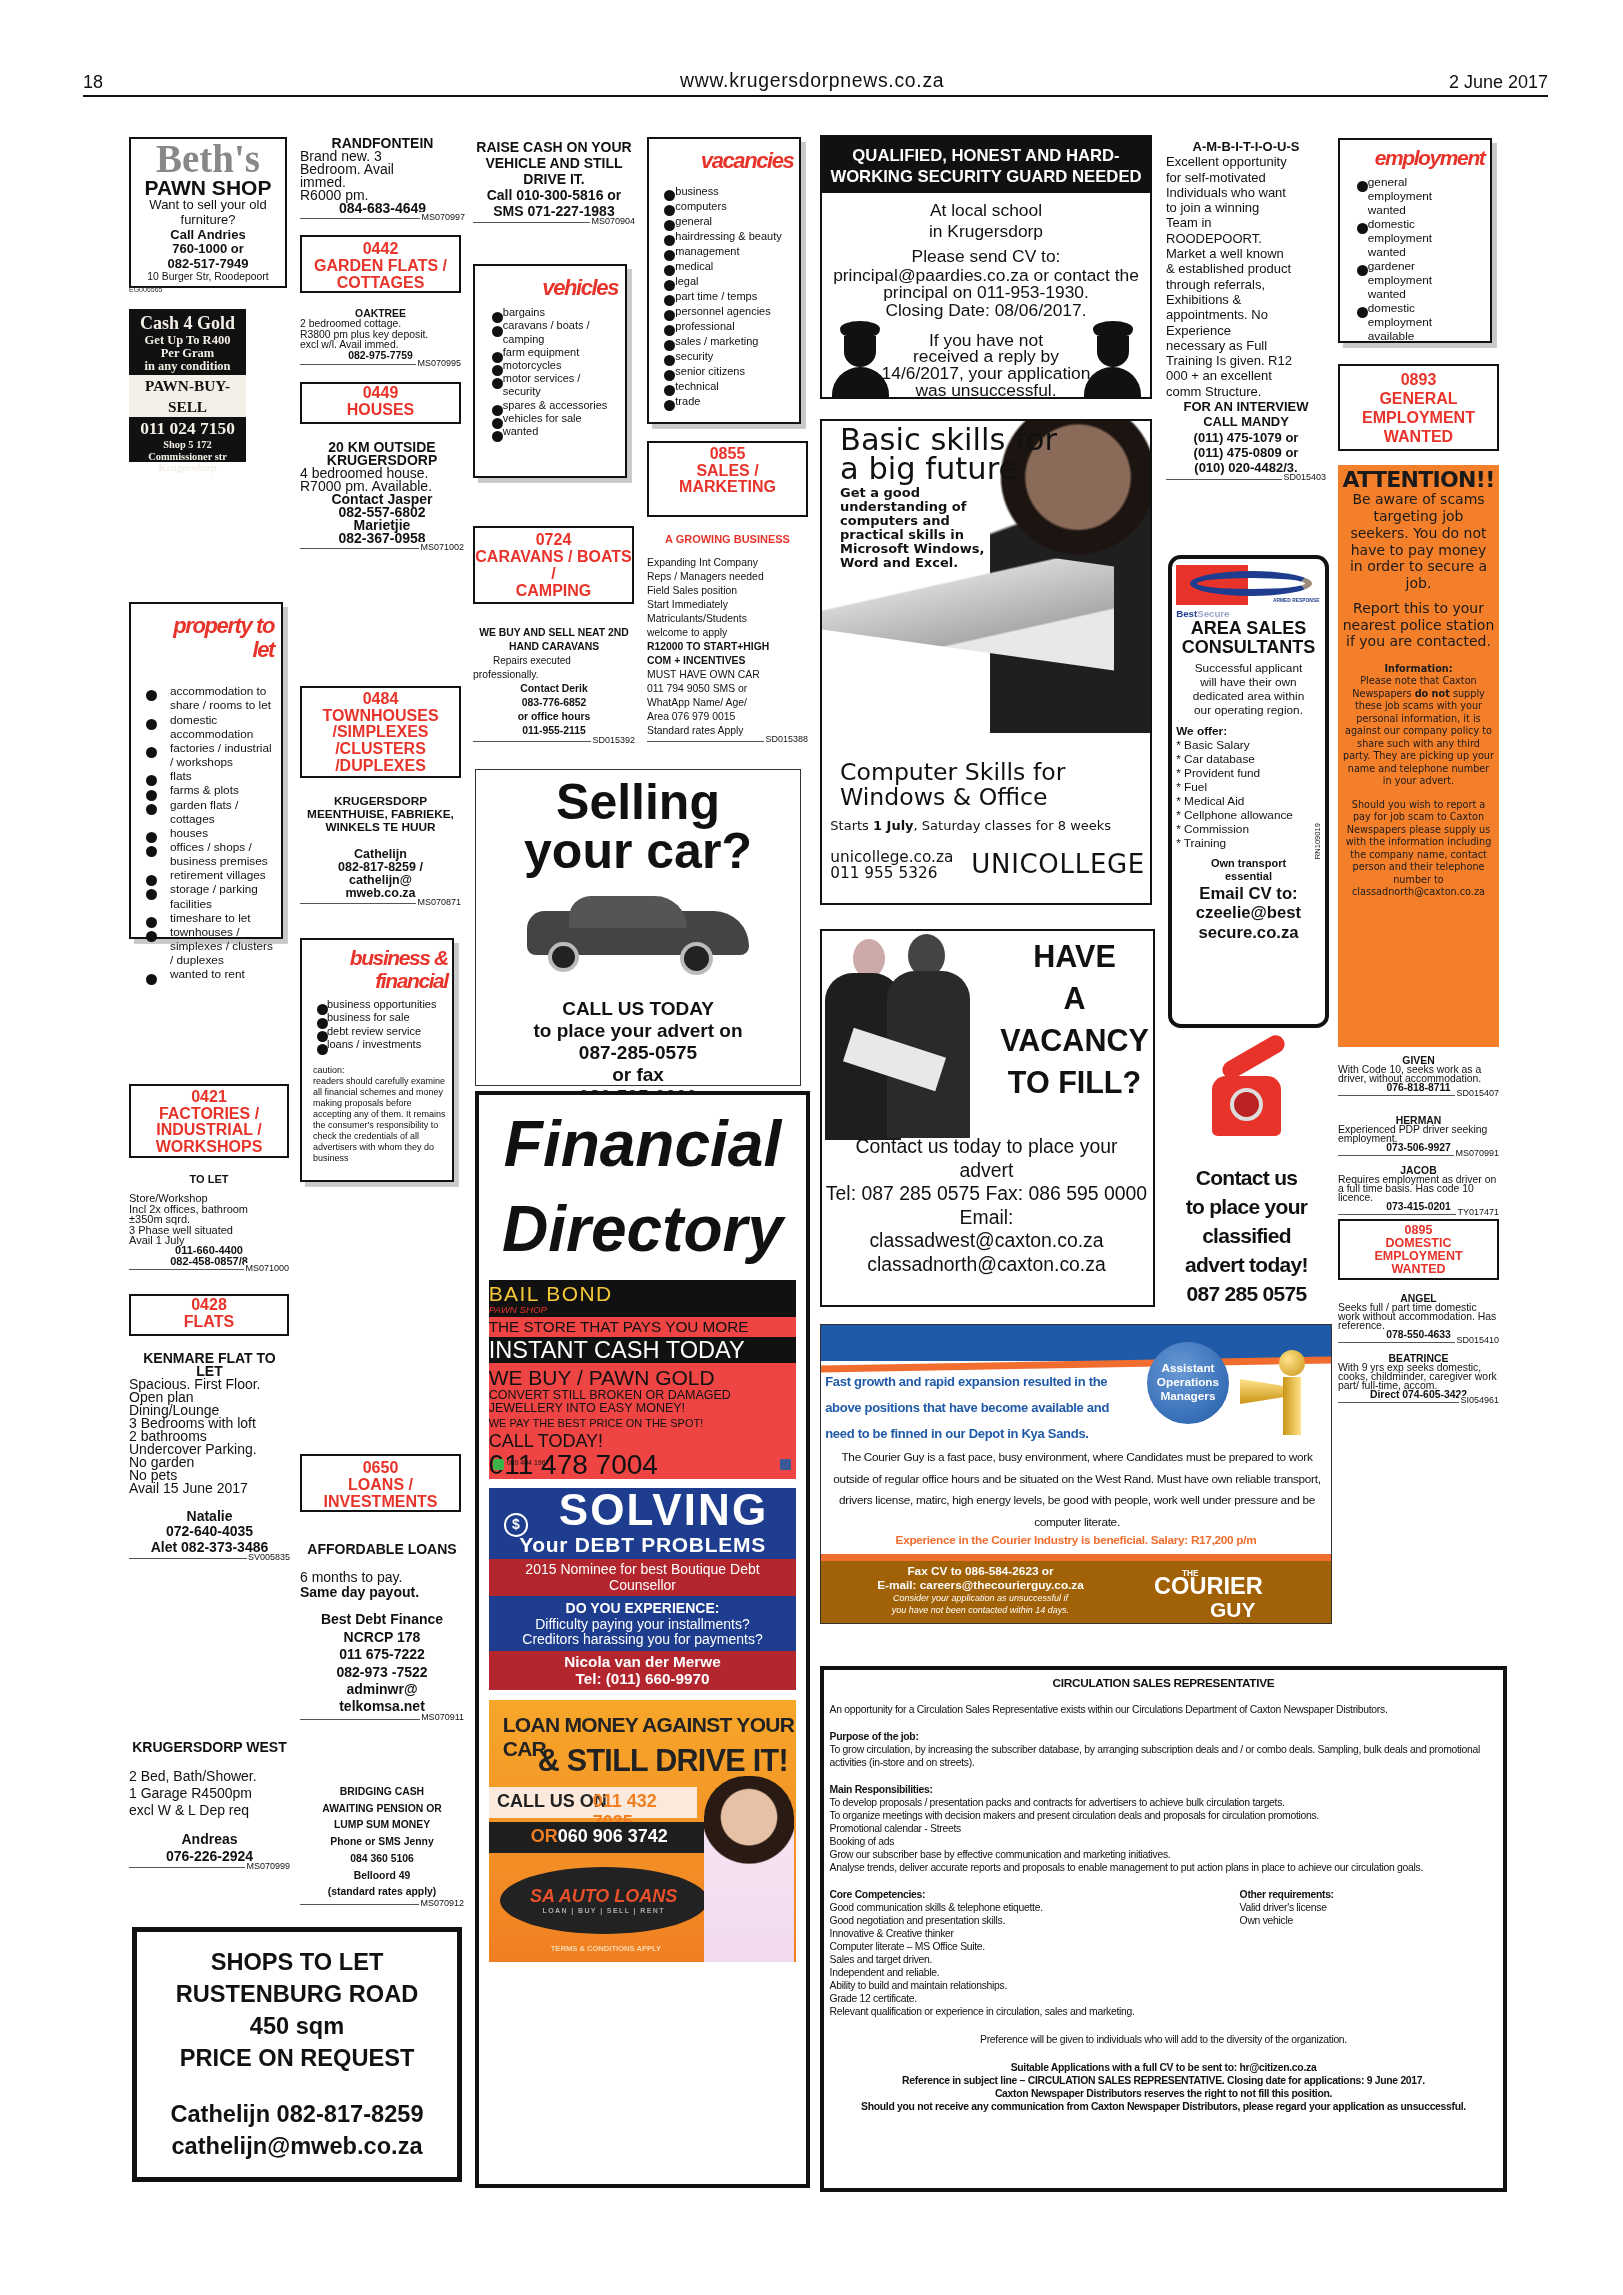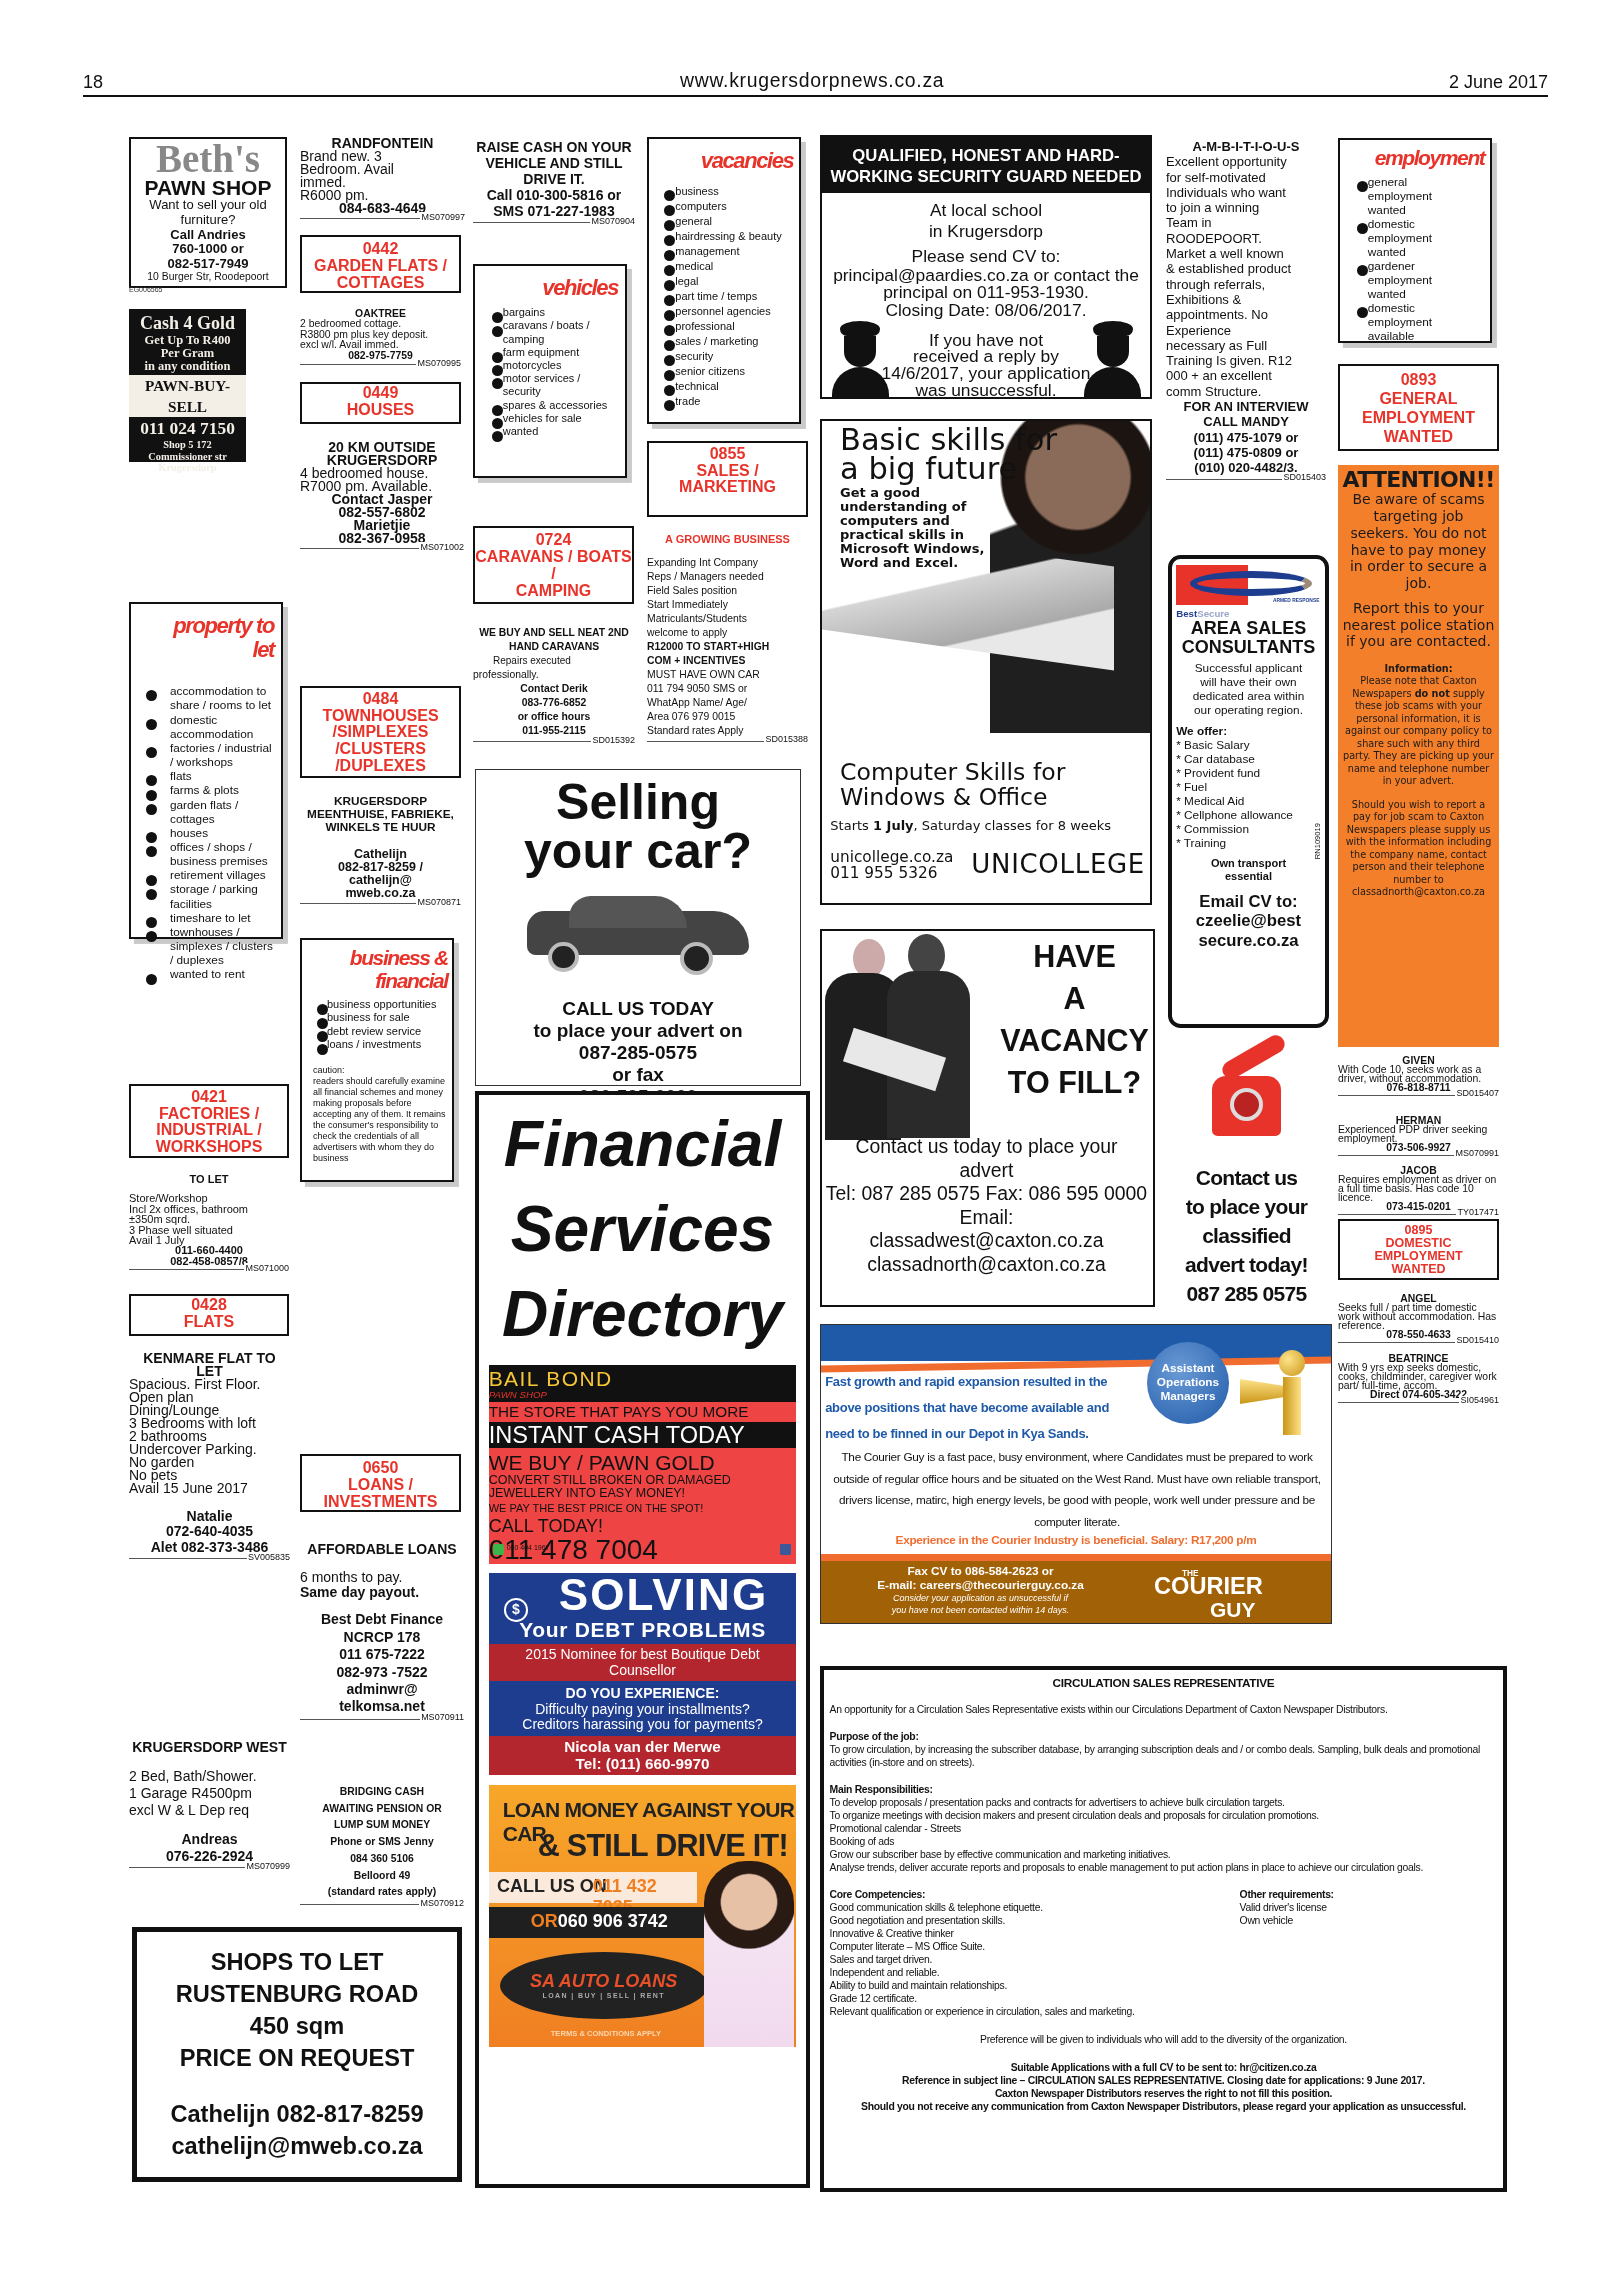--- a/index.html
+++ b/index.html
@@ -306,21 +306,20 @@
   </div>
   <div style="font-size:19px; line-height:22px; margin-top:29px;">CALL US TODAY</div>
   <div style="font-size:19px; line-height:22px;">to place your advert on</div>
   <div style="font-size:19px; line-height:22px;">087-285-0575</div>
   <div style="font-size:19px; line-height:22px;">or fax</div>
   <div style="font-size:19px; line-height:22px;">086-595-0000</div>
 </div>
 
 <div class="abs box" style="left:475px; top:1091px; width:335px; height:1097px; border-width:4.2px; padding:0 9.7px;">
   <div class="c b" style="font-size:64px; line-height:85px; font-style:italic; margin-top:7px;">Financial</div>
-  <div class="c b" style="font-size:64px; line-height:85px; font-style:italic;">Services</div>
   <div class="c b" style="font-size:64px; line-height:85px; font-style:italic;">Directory</div>
 
   <div style="margin-top:8.3px; background:#ef4444; font-weight:normal;">
     <div style="background:#111; height:37px; padding-top:2.8px;">
       <div style="color:#f6c736; font-size:21px; line-height:21px; letter-spacing:1.4px;">BAIL BOND</div>
       <div style="color:#e8332a; font-size:9.7px; font-style:italic; line-height:11px;">PAWN SHOP</div>
     </div>
     <div style="font-size:15.3px; line-height:19.4px;">THE STORE THAT PAYS YOU MORE</div>
     <div style="background:#111; color:#fff; font-size:23.6px; line-height:26px;">INSTANT CASH TODAY</div>
     <div style="font-size:21px; line-height:23.6px; margin-top:2.8px;">WE BUY / PAWN GOLD</div>
@@ -623,21 +622,21 @@
   <div style="font-size:11.8px; line-height:14px;">* Basic Salary</div>
   <div style="font-size:11.8px; line-height:14px;">* Car database</div>
   <div style="font-size:11.8px; line-height:14px;">* Provident fund</div>
   <div style="font-size:11.8px; line-height:14px;">* Fuel</div>
   <div style="font-size:11.8px; line-height:14px;">* Medical Aid</div>
   <div style="font-size:11.8px; line-height:14px;">* Cellphone allowance</div>
   <div style="font-size:11.8px; line-height:14px;">* Commission</div>
   <div style="font-size:11.8px; line-height:14px;">* Training</div>
   <div class="c b" style="font-size:11px; line-height:13px; margin-top:7px;">Own transport</div>
   <div class="c b" style="font-size:11px; line-height:13px;">essential</div>
-  <div class="c b" style="font-size:16.7px; line-height:19.4px; margin-top:9px;">Email CV to:</div>
+  <div class="c b" style="font-size:16.7px; line-height:19.4px; margin-top:1px;">Email CV to:</div>
   <div class="c b" style="font-size:16.7px; line-height:19.4px;">czeelie@best</div>
   <div class="c b" style="font-size:16.7px; line-height:19.4px;">secure.co.za</div>
   <div style="position:absolute; right:2.8px; top:264px; font-size:7.6px; writing-mode:vertical-rl; transform:rotate(180deg);">RN109019</div>
 </div>
 
 <div class="abs" style="left:1166px; top:1041px; width:161px; text-align:center;">
   <div style="position:relative; width:97px; height:97px; margin:0 auto;">
     <div style="position:absolute; left:21px; top:7px; width:69px; height:18px; background:#e8332a; border-radius:9.7px; transform:rotate(-30deg);"></div>
     <div style="position:absolute; left:14px; top:35px; width:69px; height:60px; background:#e8332a; border-radius:14px 14px 5.6px 5.6px;"></div>
     <div style="position:absolute; left:32px; top:47px; width:33px; height:33px; border:4.2px solid #ddd; border-radius:50%; background:#b22;"></div>

